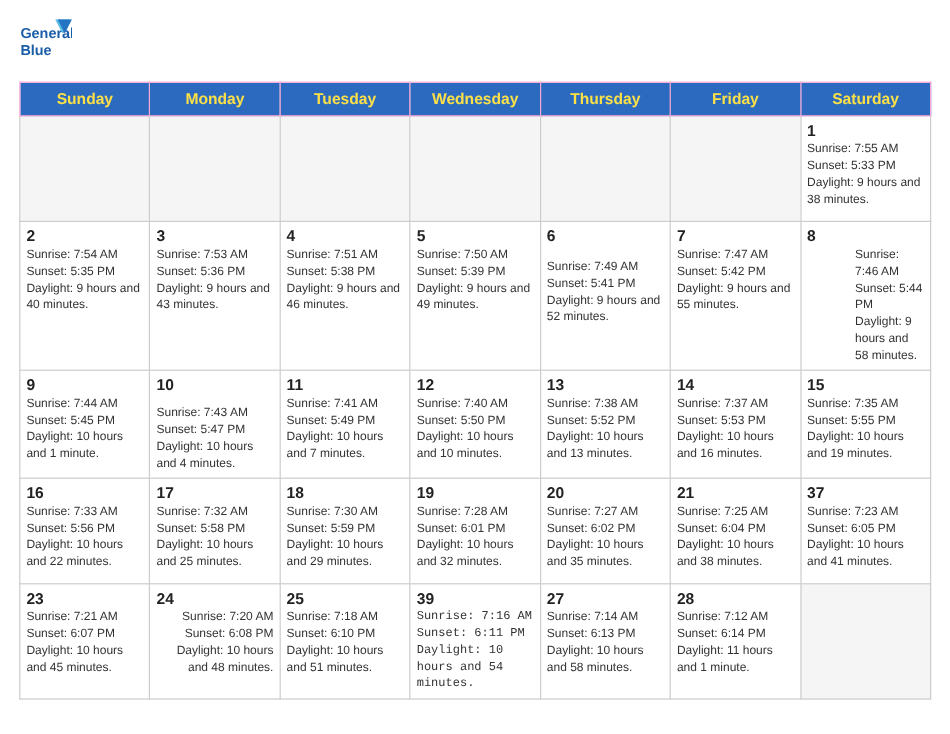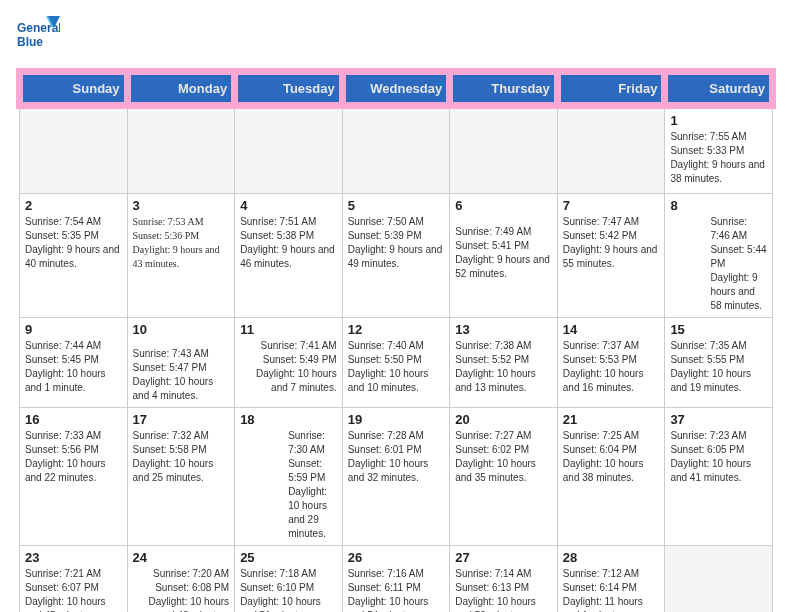--- a/index.html
+++ b/index.html
@@ -33,26 +33,26 @@
       font-size: 15px;
       color: #444;
     }
     .calendar {
       width: 100%;
       border-collapse: collapse;
       table-layout: fixed;
     }
     .calendar th {
       background: #2b6abf;
-      color: #e5e5e5;
+      color: #fde047;
       font-size: 13px;
       font-weight: bold;
       padding: 6px 4px;
-      text-align: right;
-      border: 7px solid #f9a8d4;
+      text-align: center;
+      border: 1px solid #f9a8d4;
     }
     .calendar td {
       border: 1px solid #ccc;
       vertical-align: top;
       padding: 4px 5px;
       font-size: 10.5px;
       color: #333;
       height: 88px;
       background: #fff;
     }
@@ -121,21 +121,21 @@
       </tr>
       <tr>
         <td>
           <span class="day-num">2</span>
           <div class="day-info" style="white-space: pre-line;">Sunrise: 7:54 AM
 Sunset: 5:35 PM
 Daylight: 9 hours and 40 minutes.</div>
         </td>
         <td>
           <span class="day-num">3</span>
-          <div class="day-info" style="white-space: pre-line; font-family: Liberation Serif, serif;">Sunrise: 7:53 AM
+          <div class="day-info" style="white-space: pre-line;">Sunrise: 7:53 AM
 Sunset: 5:36 PM
 Daylight: 9 hours and 43 minutes.</div>
         </td>
         <td>
           <span class="day-num">4</span>
           <div class="day-info" style="white-space: pre-line;">Sunrise: 7:51 AM
 Sunset: 5:38 PM
 Daylight: 9 hours and 46 minutes.</div>
         </td>
         <td>
@@ -171,21 +171,21 @@
 Daylight: 10 hours and 1 minute.</div>
         </td>
         <td>
           <span class="day-num">10</span>
           <div class="day-info" style="white-space: pre-line; margin-top: 10px;">Sunrise: 7:43 AM
 Sunset: 5:47 PM
 Daylight: 10 hours and 4 minutes.</div>
         </td>
         <td>
           <span class="day-num">11</span>
-          <div class="day-info" style="white-space: pre-line; text-align: right;">Sunrise: 7:41 AM
+          <div class="day-info" style="white-space: pre-line;">Sunrise: 7:41 AM
 Sunset: 5:49 PM
 Daylight: 10 hours and 7 minutes.</div>
         </td>
         <td>
           <span class="day-num">12</span>
           <div class="day-info" style="white-space: pre-line;">Sunrise: 7:40 AM
 Sunset: 5:50 PM
 Daylight: 10 hours and 10 minutes.</div>
         </td>
         <td>
@@ -215,21 +215,21 @@
 Daylight: 10 hours and 22 minutes.</div>
         </td>
         <td>
           <span class="day-num">17</span>
           <div class="day-info" style="white-space: pre-line;">Sunrise: 7:32 AM
 Sunset: 5:58 PM
 Daylight: 10 hours and 25 minutes.</div>
         </td>
         <td>
           <span class="day-num">18</span>
-          <div class="day-info" style="white-space: pre-line; margin-left: 48px;">Sunrise: 7:30 AM
+          <div class="day-info" style="white-space: pre-line;">Sunrise: 7:30 AM
 Sunset: 5:59 PM
 Daylight: 10 hours and 29 minutes.</div>
         </td>
         <td>
           <span class="day-num">19</span>
           <div class="day-info" style="white-space: pre-line;">Sunrise: 7:28 AM
 Sunset: 6:01 PM
 Daylight: 10 hours and 32 minutes.</div>
         </td>
         <td>
@@ -264,22 +264,22 @@
 Sunset: 6:08 PM
 Daylight: 10 hours and 48 minutes.</div>
         </td>
         <td>
           <span class="day-num">25</span>
           <div class="day-info" style="white-space: pre-line;">Sunrise: 7:18 AM
 Sunset: 6:10 PM
 Daylight: 10 hours and 51 minutes.</div>
         </td>
         <td>
-          <span class="day-num">26</span>
-          <div class="day-info" style="white-space: pre-line;">Sunrise: 7:16 AM
+          <span class="day-num">39</span>
+          <div class="day-info" style="white-space: pre-line; font-family: Liberation Mono, monospace;">Sunrise: 7:16 AM
 Sunset: 6:11 PM
 Daylight: 10 hours and 54 minutes.</div>
         </td>
         <td>
           <span class="day-num">27</span>
           <div class="day-info" style="white-space: pre-line;">Sunrise: 7:14 AM
 Sunset: 6:13 PM
 Daylight: 10 hours and 58 minutes.</div>
         </td>
         <td>

